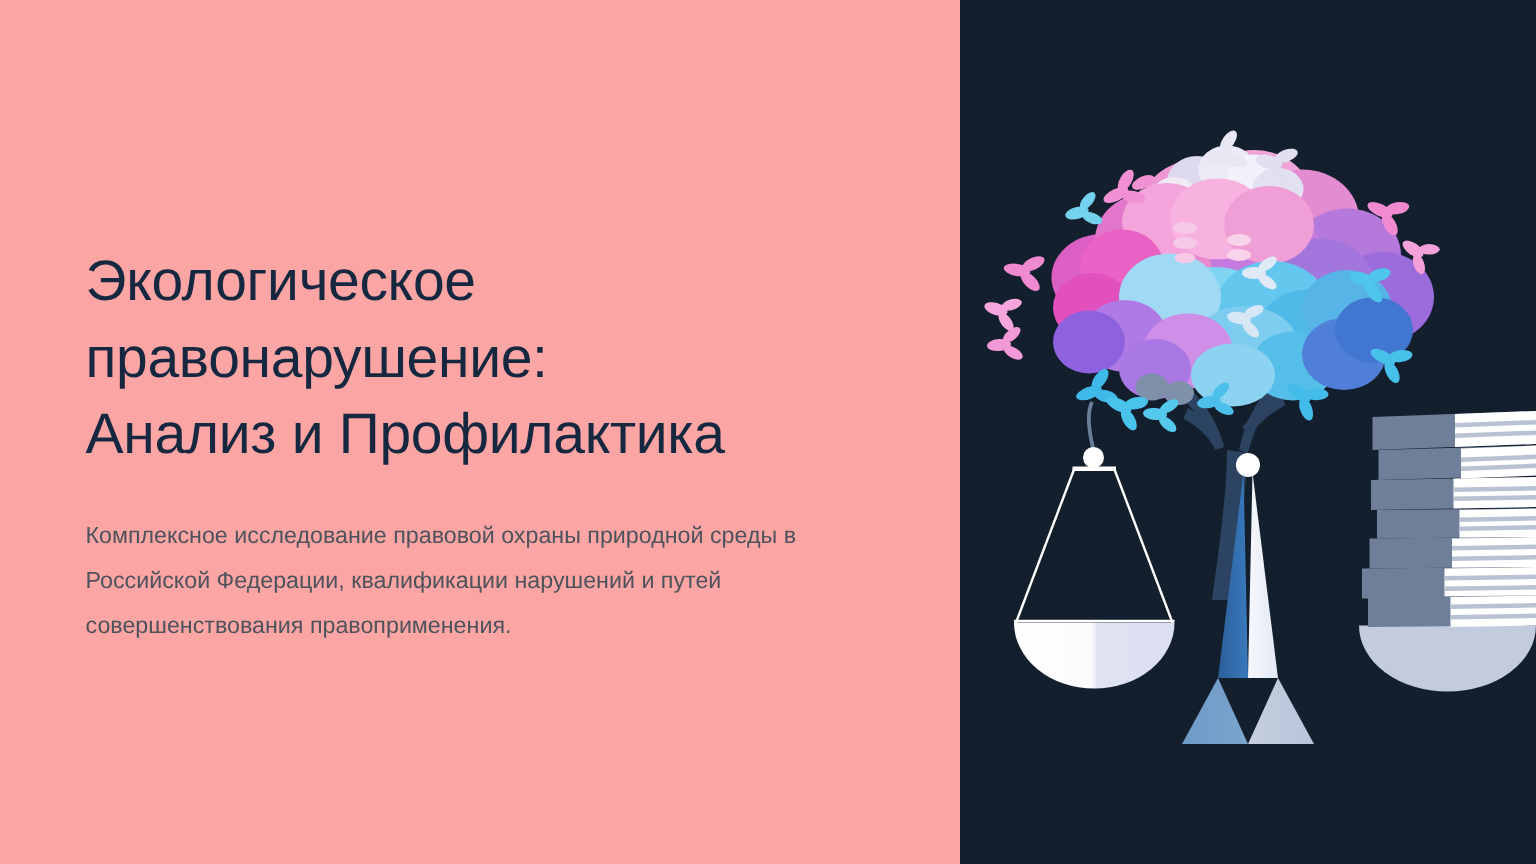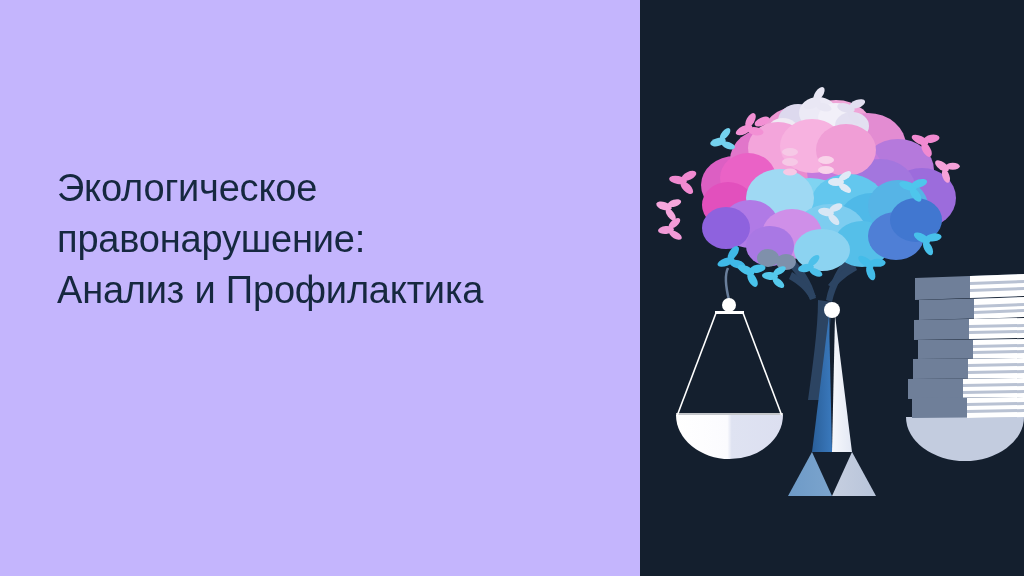--- a/index.html
+++ b/index.html
@@ -18,21 +18,21 @@
     overflow: hidden;
     background: #f2f2f2;
   }
   
   .left-panel {
     position: absolute;
     left: 0;
     top: 0;
     width: 640px;
     height: 576px;
-    background: #c4b5fd;
+    background: #fca5a5;
   }
   .text-block {
     position: absolute;
     left: 57px;
     top: 163px;
     width: 540px;
   }
   .slide-title {
     font-size: 38px;
     line-height: 51px;
@@ -73,20 +73,21 @@
 </head>
 <body>
 
 <div class="slide">
 
   <div class="left-panel">
     <div class="text-block">
       <h1 class="slide-title">Экологическое
 правонарушение:
 Анализ и Профилактика</h1>
+      <p class="slide-subtitle">Комплексное исследование правовой охраны природной среды в Российской Федерации, квалификации нарушений и путей совершенствования правоприменения.</p>
     </div>
   </div>
 
   <div class="right-panel">
     <svg class="illus" viewBox="0 0 384 576" xmlns="http://www.w3.org/2000/svg">
 
       <defs>
         <linearGradient id="panGrad" x1="0" y1="0" x2="1" y2="0">
           <stop offset="0%" stop-color="#ffffff"></stop>
           <stop offset="48%" stop-color="#fbfbfe"></stop>

